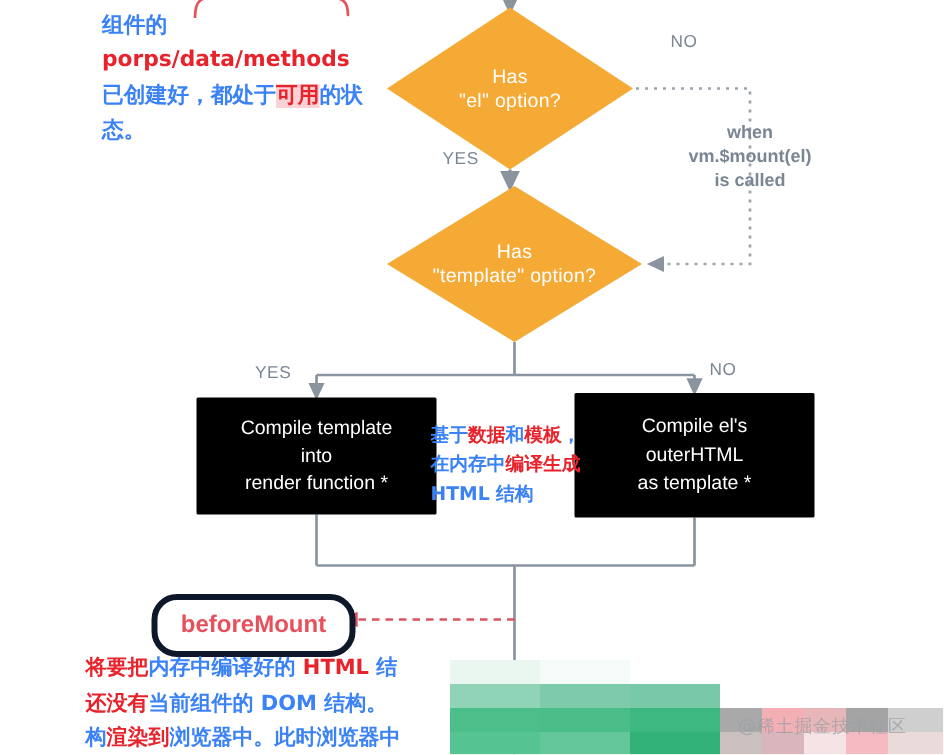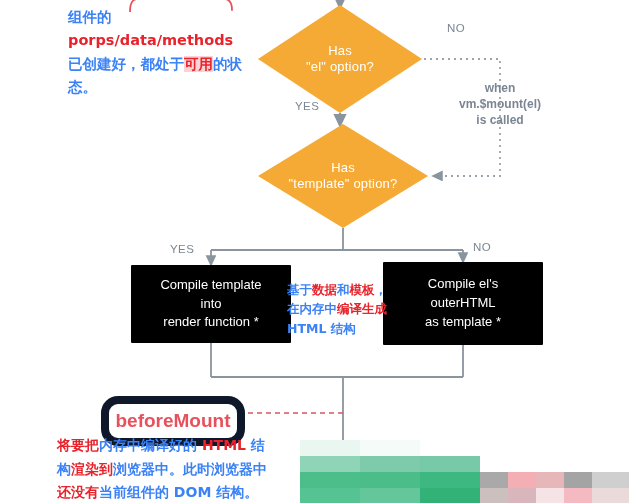--- a/index.html
+++ b/index.html
@@ -108,28 +108,28 @@
     font-weight: bold;
     line-height: 1.35;
     white-space: pre-line;
   }
 
   
   #badge-before-mount {
     position: absolute;
     left: 101px; top: 396px;
     width: 128px; height: 34px;
-    border: 8px solid #0f172a;
+    border: 4px solid #0f172a;
     border-radius: 17px;
     background: #ffffff;
     display: flex;
     align-items: center;
     justify-content: center;
     color: #E8505B;
-    font-size: 19px;
+    font-size: 16px;
     font-weight: bold;
   }
 
   
   .cn {
     position: absolute;
     font-family: "DejaVu Sans", "Liberation Sans", sans-serif;
     font-weight: bold;
     color: #1c1c1c;
   }
@@ -278,24 +278,24 @@
     </div>
   </div>
 
   <div id="badge-before-mount">beforeMount</div>
 
   <div class="cn" id="anno-bottom">
     <div>
       <span class="red">将要把</span><span class="blk">内存中编译好的 </span><span class="red">HTML</span><span class="blk"> 结</span>
     </div>
     <div>
+      <span class="red">还没有</span><span class="blk">当前组件的 DOM 结构。</span>
+    </div>
+    <div>
       <span class="blk">构</span><span class="red">渲染到</span><span class="blk">浏览器中。此时浏览器中</span>
-    </div>
-    <div>
-      <span class="red">还没有</span><span class="blk">当前组件的 DOM 结构。</span>
     </div>
   </div>
 
   <div id="mosaic">
     <div class="tile" style="left:0px;   top:16px; width:60px; height:16px; background:#8FD4B6;"></div>
     <div class="tile" style="left:60px;  top:16px; width:60px; height:16px; background:#7ECBAC;"></div>
     <div class="tile" style="left:120px; top:16px; width:60px; height:16px; background:#77C9A8;"></div>
     <div class="tile" style="left:0px;   top:32px; width:60px; height:16px; background:#4CBE8A;"></div>
     <div class="tile" style="left:60px;  top:32px; width:60px; height:16px; background:#4ABD89;"></div>
     <div class="tile" style="left:120px; top:32px; width:60px; height:16px; background:#3EB881;"></div>
@@ -312,14 +312,15 @@
     <div class="tile" style="left:180px; top:48px; width:28px; height:15px; background:#CBC0BD;"></div>
     <div class="tile" style="left:208px; top:48px; width:28px; height:15px; background:#D9B6BC;"></div>
     <div class="tile" style="left:236px; top:48px; width:28px; height:15px; background:#F6E3E5;"></div>
     <div class="tile" style="left:264px; top:48px; width:28px; height:15px; background:#F4B9C1;"></div>
     <div class="tile" style="left:292px; top:48px; width:37px; height:15px; background:#EADADA;"></div>
 
     <div class="tile" style="left:0px;   top:0px;  width:60px; height:16px; background:#EAF7F1;"></div>
     <div class="tile" style="left:60px;  top:0px;  width:60px; height:16px; background:#F5FBF8;"></div>
   </div>
 
+  <div id="watermark">@稀土掘金技术社区</div>
 
 </div>
 
 </body></html>

